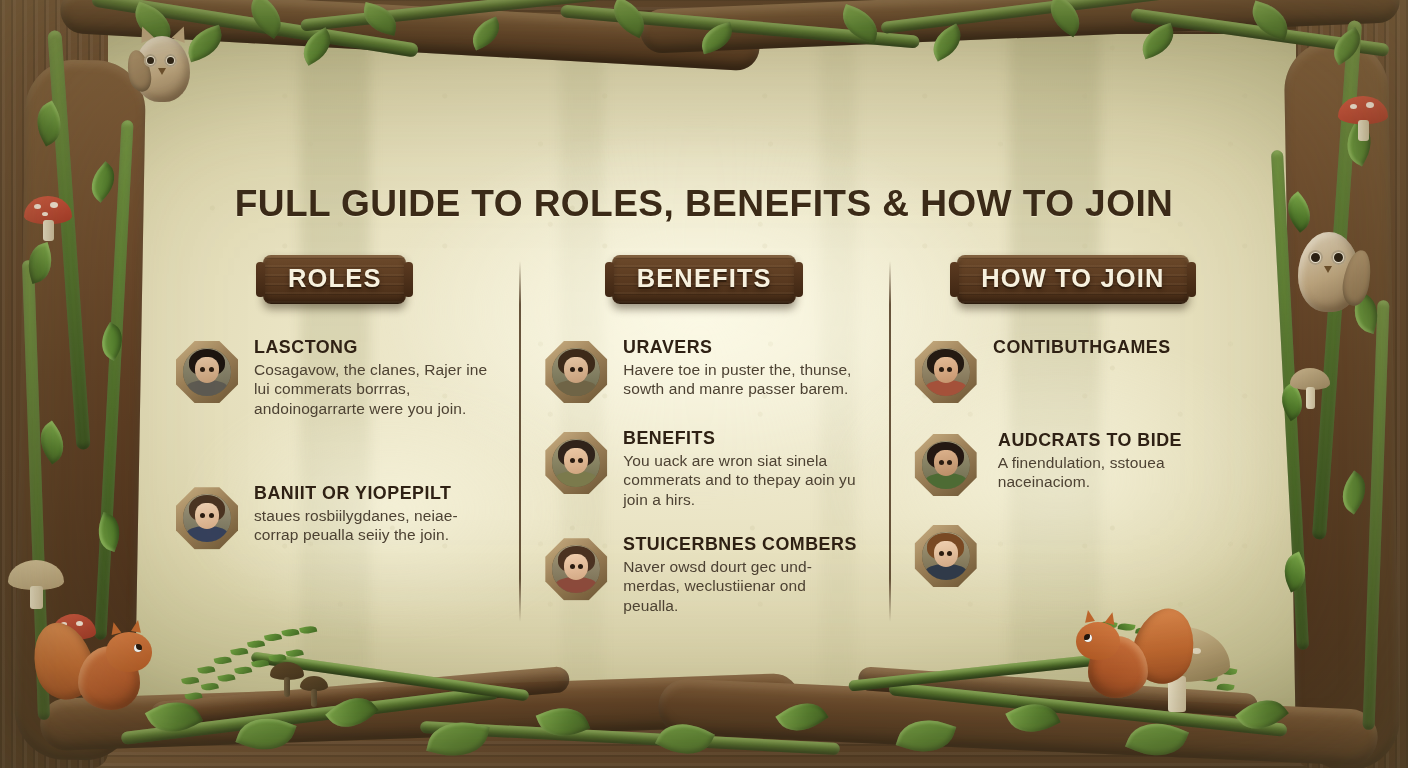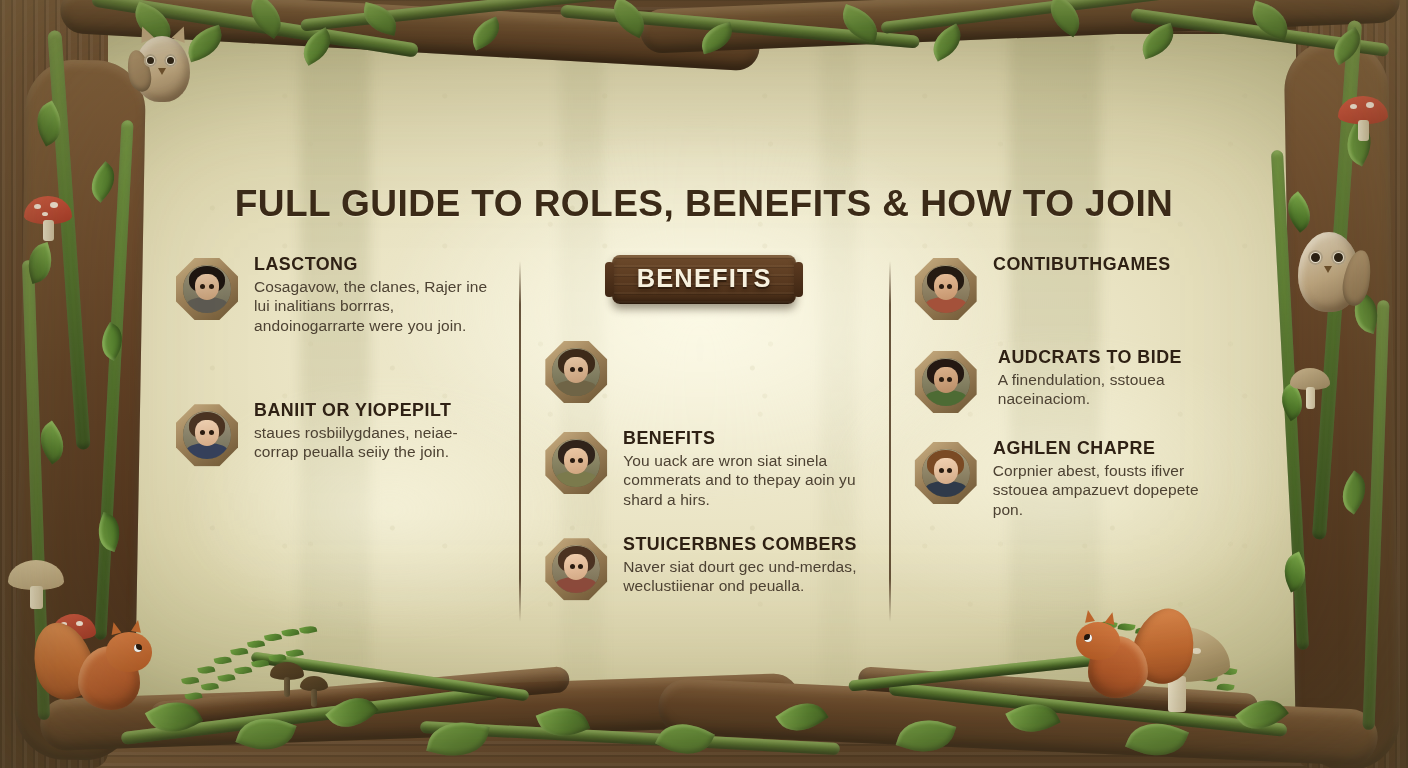--- a/index.html
+++ b/index.html
@@ -350,38 +350,43 @@
   </div>
 
   <div class="content">
 
 
     <div class="subtitle">FULL GUIDE TO ROLES, BENEFITS &amp; HOW TO JOIN</div>
 
     <div class="columns">
 
       <div class="col">
+        <div class="col-head">
+          <div class="plank">
+              <div class="label">ROLES</div>
+            </div>
+        </div>
 
         <div class="entry">
           <div class="medallion">
             <div class="med-frame"></div>
             <div class="med-inner">
                 <div class="face">
               <div class="bg" style="background:linear-gradient(180deg,#9a9277,#6d6a55);"></div>
               <div class="torso" style="background:#5d5a52;"></div>
               <div class="hair" style="background:#1c1410;"></div>
               <div class="skin"></div>
               <div class="eye l"></div>
                   <div class="eye r"></div>
             </div>
               </div>
           </div>
           <div class="etext">
             <div class="ename">LASCTONG</div>
-            <div class="edesc">Cosagavow, the clanes, Rajer ine lui inalitians borrras, andoinogarrarte were you join.</div>
+            <div class="edesc">Cosagavow, the clanes, Rajer ine lui commerats borrras, andoinogarrarte were you join.</div>
           </div>
         </div>
 
         <div class="entry" style="margin-top:66px;">
           <div class="medallion">
             <div class="med-frame"></div>
             <div class="med-inner">
                 <div class="face">
               <div class="bg" style="background:linear-gradient(180deg,#a39a7e,#6f6c58);"></div>
               <div class="torso" style="background:#35405c;"></div>
@@ -413,64 +418,73 @@
                 <div class="face">
               <div class="bg" style="background:linear-gradient(180deg,#9c9577,#6b6a4e);"></div>
               <div class="torso" style="background:#6f6446;"></div>
               <div class="hair" style="background:#3d2a19;"></div>
               <div class="skin" style="background:linear-gradient(170deg,#e6c6a4,#c59d78);"></div>
               <div class="eye l"></div>
                   <div class="eye r"></div>
             </div>
               </div>
           </div>
+          <div class="etext">
+            <div class="ename">URAVERS</div>
+            <div class="edesc">Havere toe in puster the, thunse, sowth and manre passer barem.</div>
+          </div>
         </div>
 
         <div class="entry" style="margin-top:22px;">
           <div class="medallion">
             <div class="med-frame"></div>
             <div class="med-inner">
                 <div class="face">
               <div class="bg" style="background:linear-gradient(180deg,#a09878,#6e6d4c);"></div>
               <div class="torso" style="background:#7b7a4c;"></div>
               <div class="hair" style="background:#30231a;"></div>
               <div class="skin" style="background:linear-gradient(170deg,#ecc9a6,#cfa47e);"></div>
               <div class="eye l"></div>
                   <div class="eye r"></div>
             </div>
               </div>
           </div>
           <div class="etext">
             <div class="ename">BENEFITS</div>
-            <div class="edesc">You uack are wron siat sinela commerats and to thepay aoin yu shard a hirs.</div>
+            <div class="edesc">You uack are wron siat sinela commerats and to thepay aoin yu join a hirs.</div>
           </div>
         </div>
 
         <div class="entry" style="margin-top:24px;">
           <div class="medallion">
             <div class="med-frame"></div>
             <div class="med-inner">
                 <div class="face">
               <div class="bg" style="background:linear-gradient(180deg,#a49a7c,#746a50);"></div>
               <div class="torso" style="background:#8d4a3c;"></div>
               <div class="hair" style="background:#4b3222;"></div>
               <div class="skin" style="background:linear-gradient(170deg,#f2d0b0,#d6aa86);"></div>
               <div class="eye l"></div>
                   <div class="eye r"></div>
             </div>
               </div>
           </div>
           <div class="etext">
             <div class="ename">STUICERBNES COMBERS</div>
-            <div class="edesc">Naver siat dourt gec und-merdas, weclustiienar ond peualla.</div>
+            <div class="edesc">Naver owsd dourt gec und-merdas, weclustiienar ond peualla.</div>
           </div>
         </div>
       </div>
 
       <div class="col">
+        <div class="col-head">
+          <div class="plank">
+              <div class="label">HOW TO JOIN</div>
+            </div>
+        </div>
 
         <div class="entry">
           <div class="medallion">
             <div class="med-frame"></div>
             <div class="med-inner">
                 <div class="face">
               <div class="bg" style="background:linear-gradient(180deg,#a69a7a,#77694d);"></div>
               <div class="torso" style="background:#a4513a;"></div>
               <div class="hair" style="background:#241a12;"></div>
               <div class="skin" style="background:linear-gradient(170deg,#e5bd97,#c5946d);"></div>
@@ -511,24 +525,20 @@
                 <div class="face">
               <div class="bg" style="background:linear-gradient(180deg,#a79d7d,#74694e);"></div>
               <div class="torso" style="background:#2f3a4a;"></div>
               <div class="hair" style="background:#7a4a24;"></div>
               <div class="skin" style="background:linear-gradient(170deg,#f2d2b3,#d3aa86);"></div>
               <div class="eye l"></div>
                   <div class="eye r"></div>
             </div>
               </div>
           </div>
-          <div class="etext">
-            <div class="ename">AGHLEN CHAPRE</div>
-            <div class="edesc">Corpnier abest, fousts ifiver sstouea ampazuevt dopepete pon.</div>
-          </div>
         </div>
       </div>
 
     </div>
   </div>
 
   <div class="vignette"></div>
 </div>
 
 </body></html>

